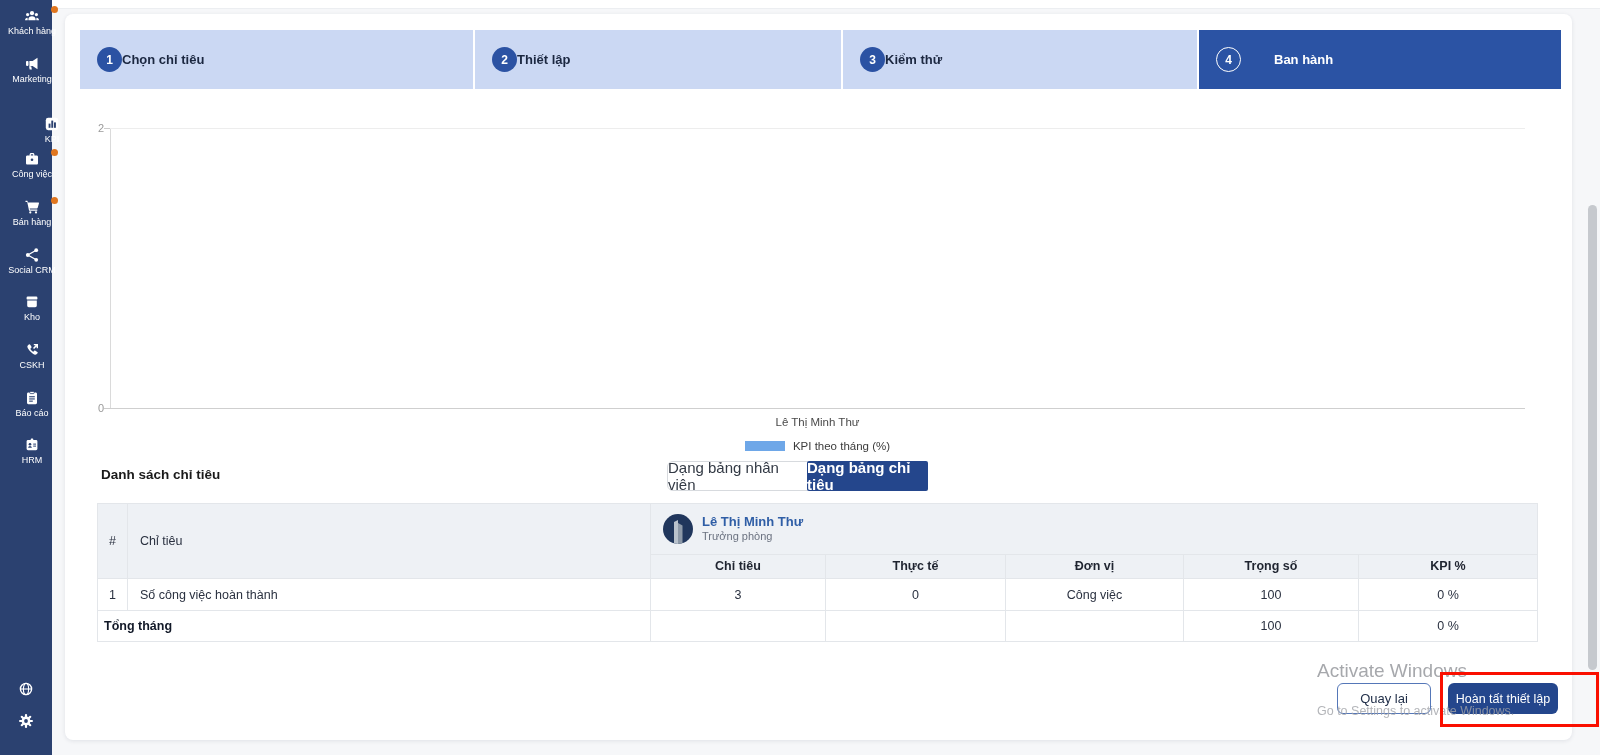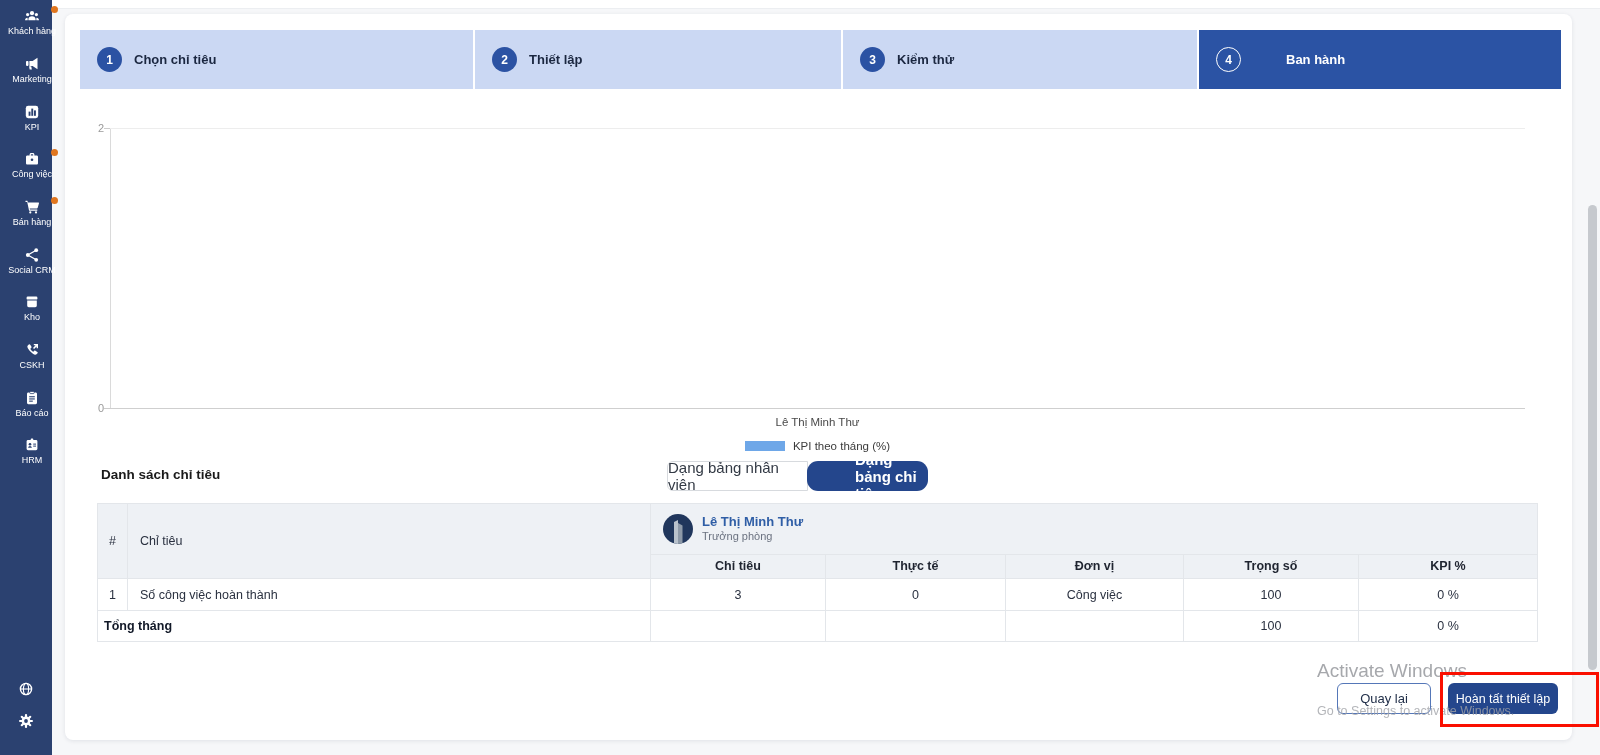--- a/index.html
+++ b/index.html
@@ -19,42 +19,42 @@
 
   
   .card { position:absolute; left:65px; top:14px; width:1507px; height:726px; background:#ffffff; border-radius:8px; box-shadow:0 1px 4px rgba(30,40,70,.10); }
 
   
   .stepper { position:absolute; left:80px; top:30px; width:1481px; height:59px; display:flex; }
   .step { height:59px; display:flex; align-items:center; background:#cbd8f3; padding-left:17px; cursor:pointer; }
   .step + .step { margin-left:2px; }
   .step.s1 { width:393px; } .step.s2 { width:366px; } .step.s3 { width:354px; } .step.s4 { width:362px; }
   .step-circle { width:25px; height:25px; border-radius:50%; background:#2b52a3; color:#fff; font-size:12px; font-weight:bold; display:flex; align-items:center; justify-content:center; flex:0 0 auto; }
-  .step-label { margin-left:12px; font-size:13px; font-weight:bold; color:#1b2740; }
+  .step-label { margin-left:0; font-size:13px; font-weight:bold; color:#1b2740; }
   .step.active { background:#2b53a4; }
   .step.active .step-circle { background:transparent; border:1.5px solid #ffffff; }
   .step.active .step-label { color:#ffffff;padding-left:33px; }
 
   
   .ytick { position:absolute; width:20px; text-align:right; font-size:11px; color:#9a9a9a; }
   .tickmark { position:absolute; height:1px; width:6px; background:#cccccc; }
   .yaxis { position:absolute; left:110px; top:128px; width:1px; height:280px; background:#dadada; }
   .gridline-top { position:absolute; left:110px; top:128px; width:1415px; height:1px; background:#ededed; }
   .gridline-bottom { position:absolute; left:110px; top:408px; width:1415px; height:1px; background:#cfcfcf; }
   .x-category { position:absolute; left:110px; top:416px; width:1415px; text-align:center; font-size:11.5px; color:#4a4a4a; }
   .legend { position:absolute; left:110px; top:440px; width:1415px; display:flex; align-items:center; justify-content:center; gap:8px; }
   .legend-swatch { width:40px; height:10px; background:#6ea7e8; }
   .legend-label { font-size:11.5px; color:#3c3c3c; }
 
   
   .section-title { position:absolute; left:101px; top:467px; font-size:13.5px; font-weight:bold; color:#1a1a1a; }
   .toggle-group { position:absolute; left:667px; top:461px; height:30px; display:flex; }
   .toggle-btn { height:30px; display:flex; align-items:center; justify-content:center; font-size:15px; cursor:pointer; }
   .toggle-btn.inactive { width:141px; background:#ffffff; border:1px solid #d7dade; border-radius:6px 0 0 6px; color:#333a45; }
-  .toggle-btn.active { width:121px; background:#24468c; border-radius:11px; color:#ffffff; font-weight:bold; margin-left:-1px;padding-left:48px; }
+  .toggle-btn.active { width:121px; background:#24468c; border-radius:2px; color:#ffffff; font-weight:bold; margin-left:-1px; }
 
   
   .kpi-table { position:absolute; left:97px; top:503px; width:1440px; border-collapse:collapse; table-layout:fixed; }
   .kpi-table td, .kpi-table th { border:1px solid #e3e6ea; font-size:12.5px; color:#2a3140; font-weight:normal; }
   .kpi-table .hd { background:#eef1f5; }
   .kpi-table .sub-hd td { height:24px; text-align:center; font-weight:bold; color:#1f2430; }
   .rowspan-cell { height:75px; vertical-align:middle; }
   .th-index { text-align:center; font-weight:bold; color:#1f2430; }
   .th-target { text-align:left; padding-left:12px; font-weight:bold; color:#1f2430; }
   .person-cell { height:50px; padding-left:12px; }
@@ -99,21 +99,21 @@
 
   <div class="sb-item" style="top:56px;">
     <svg class="sb-icon" viewBox="0 0 16 16" fill="#fff">
         <path d="M13.5 1.8v11.4L8.6 9.9H5.4V5.1h3.2l4.9-3.3z"></path>
         <rect x="2" y="5.1" width="2.5" height="4.8" rx="0.8"></rect>
         <path d="M5 10.3h2.2l.7 3.1H5.7z"></path>
       </svg>
     <span class="sb-label">Marketing</span>
   </div>
 
-  <div class="sb-item" style="top:104px;">
+  <div class="sb-item" style="top:116px;margin-left:20px;">
     <svg class="sb-icon" viewBox="0 0 16 16">
         <rect x="1.8" y="1.8" width="12.4" height="12.4" rx="2.4" fill="#fff"></rect>
         <rect x="4.6" y="7.6" width="1.9" height="4.2" fill="#2b4170"></rect>
         <rect x="7.3" y="4.6" width="1.9" height="7.2" fill="#2b4170"></rect>
         <rect x="10" y="6.4" width="1.9" height="5.4" fill="#2b4170"></rect>
       </svg>
     <span class="sb-label">KPI</span>
   </div>
 
   <div class="sb-item" style="top:151px;">

